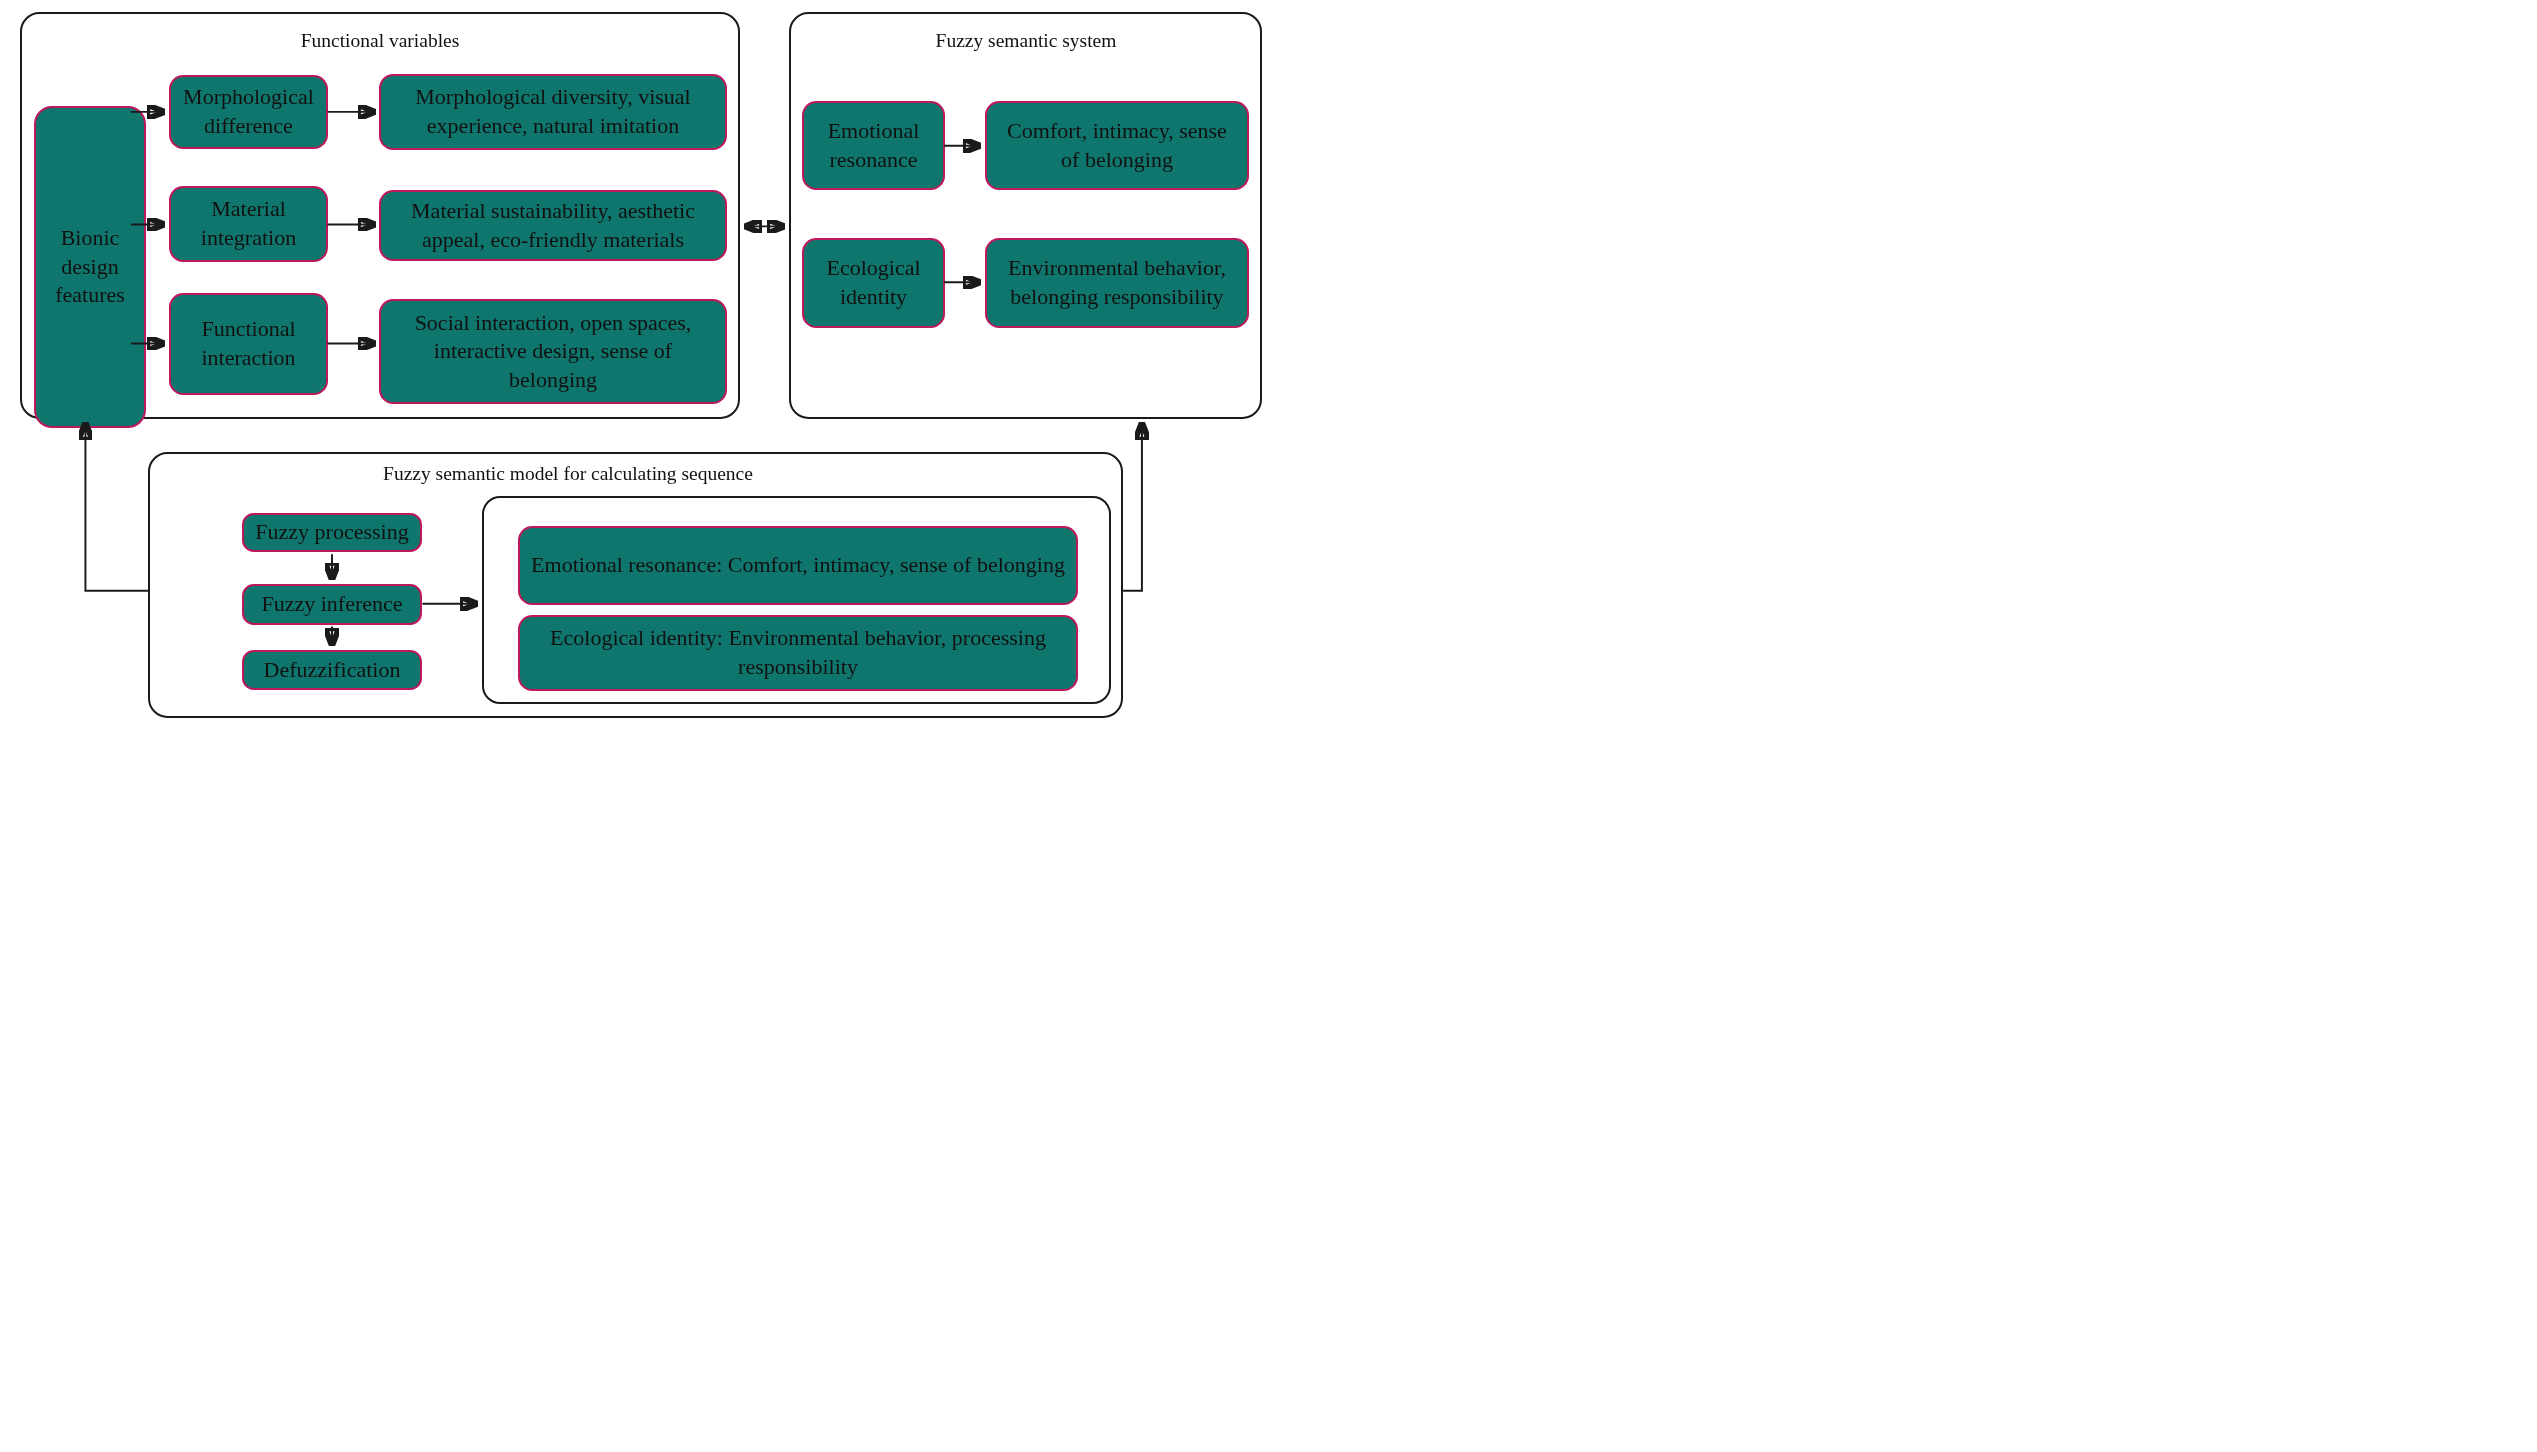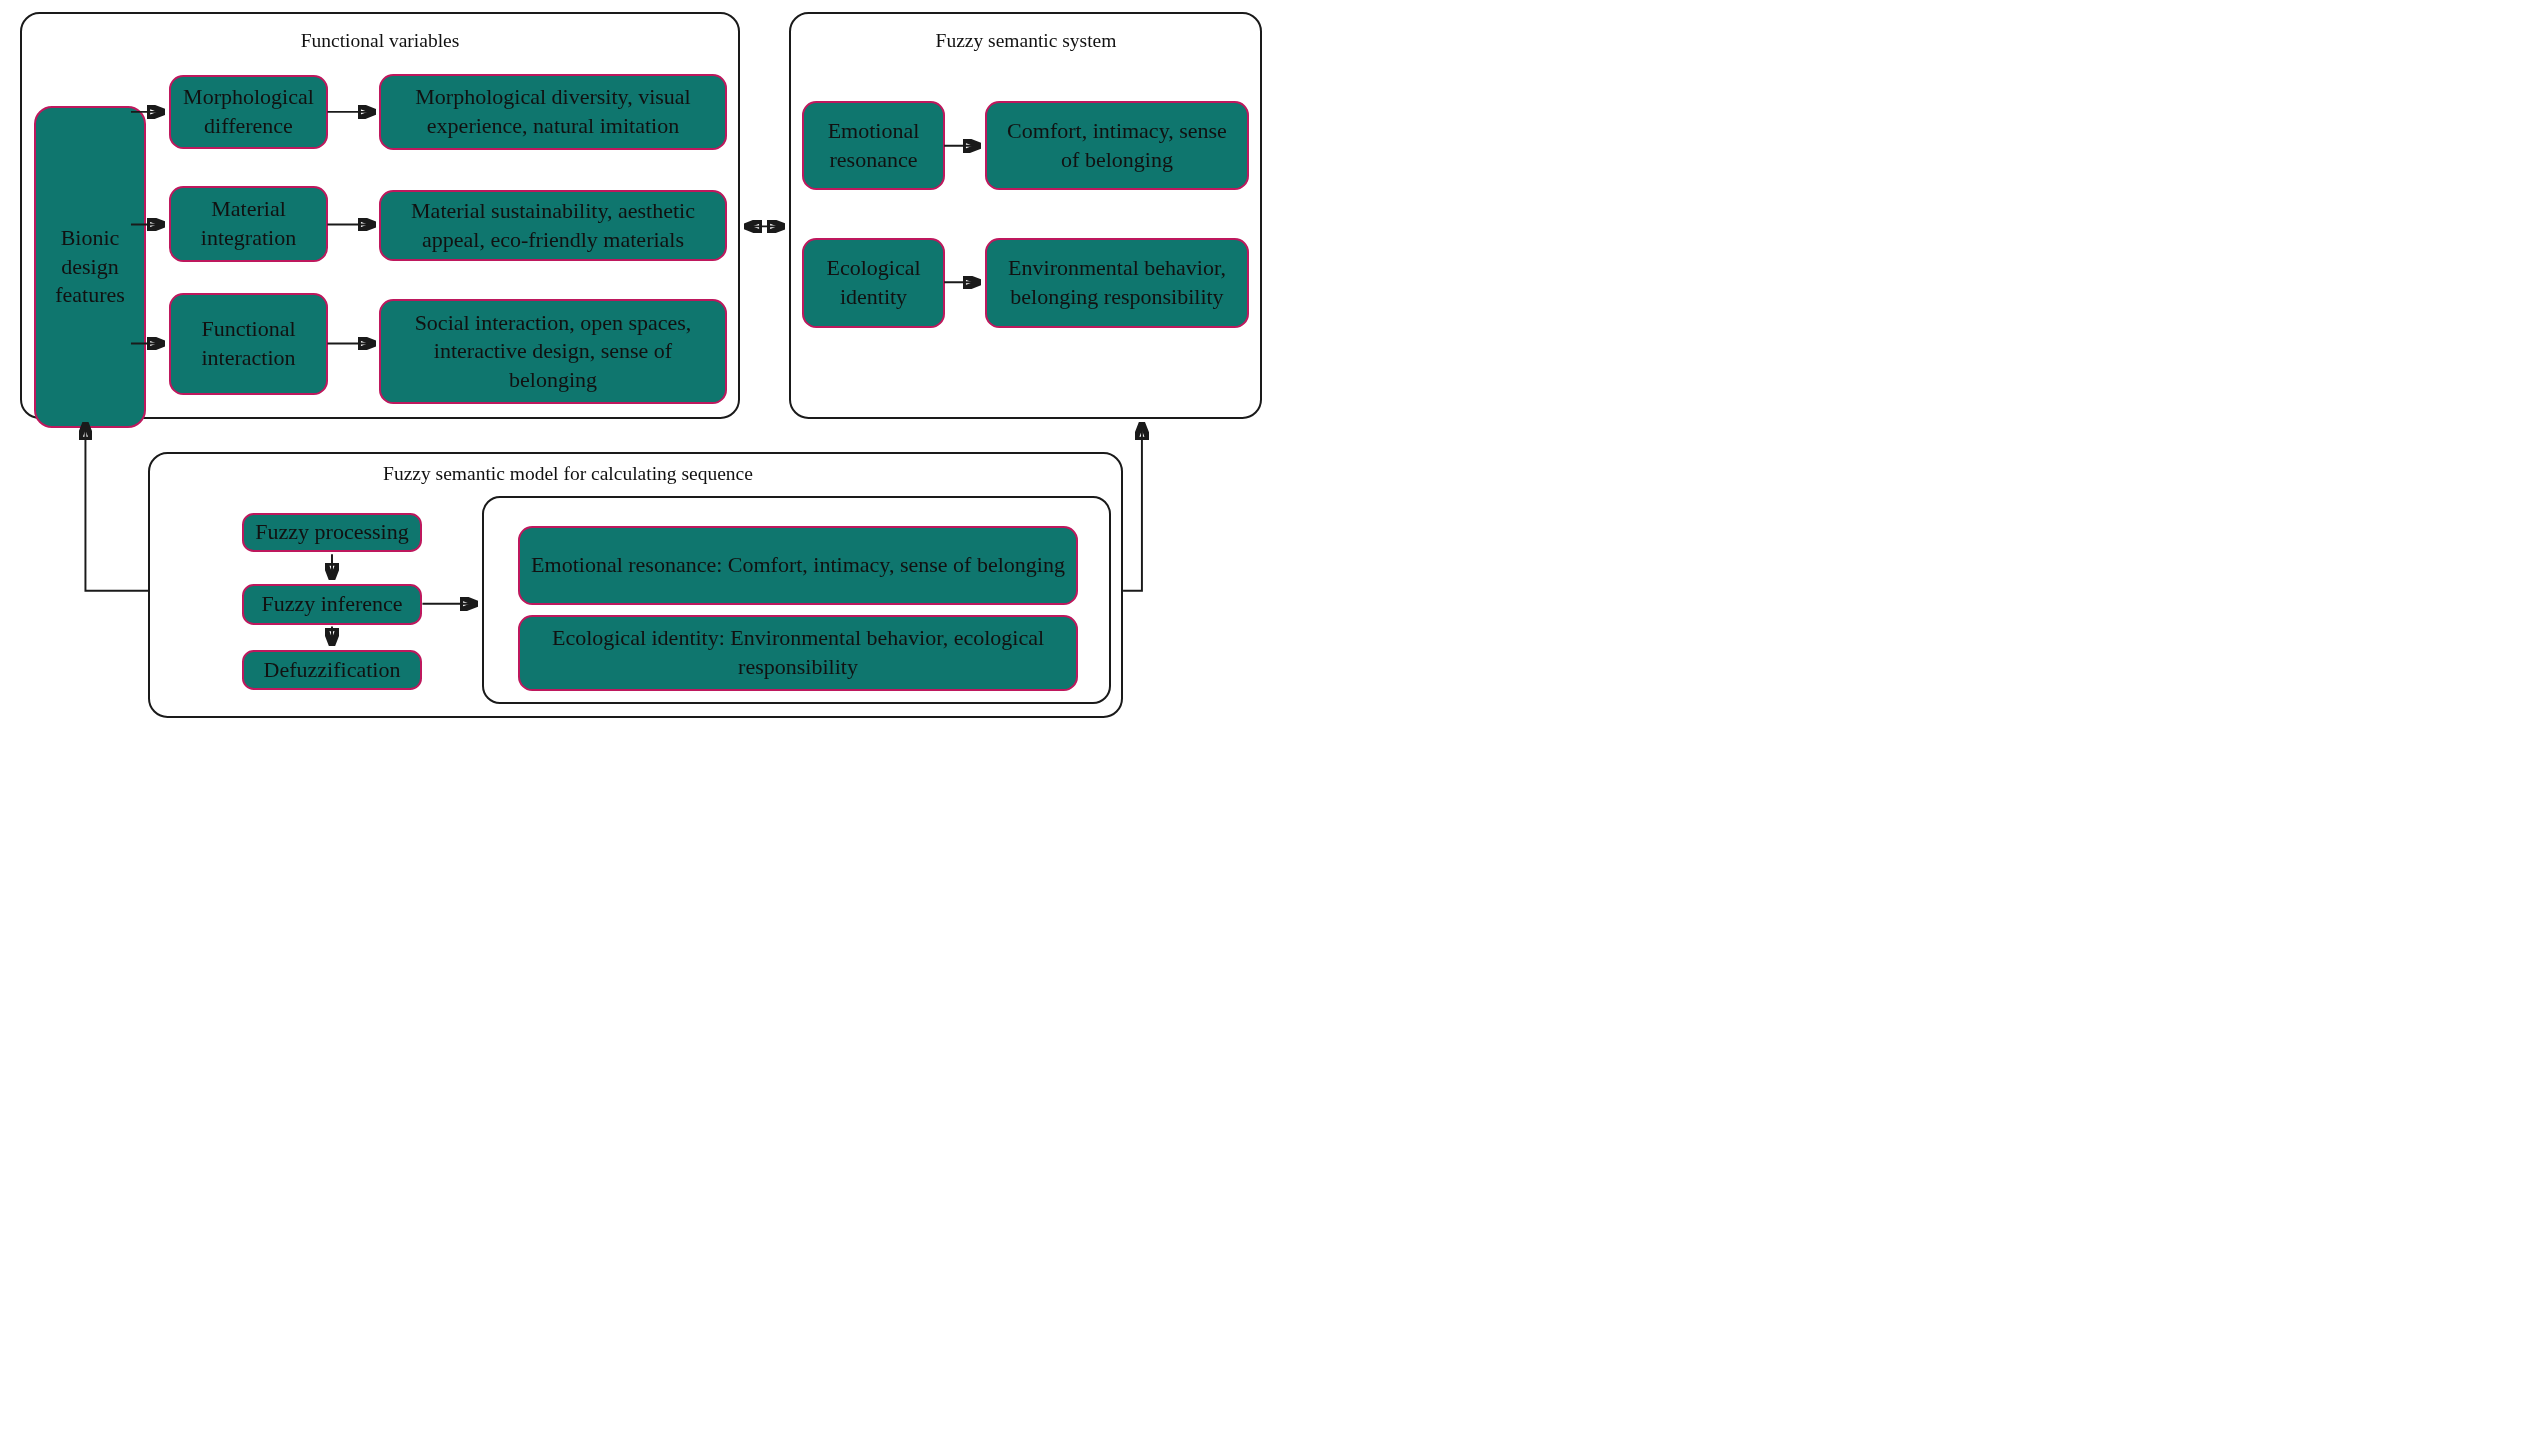--- a/index.html
+++ b/index.html
@@ -95,21 +95,21 @@
   <div class="box" style="left:985px; top:101px; width:264px; height:89px;">Comfort, intimacy, sense of belonging</div>
   <div class="box" style="left:802px; top:238px; width:143px; height:90px;">Ecological identity</div>
   <div class="box" style="left:985px; top:238px; width:264px; height:90px;">Environmental behavior, belonging responsibility</div>
 
   <div class="box" style="left:242px; top:513px; width:180px; height:39px; border-radius:11.7px;">Fuzzy processing</div>
   <div class="box" style="left:242px; top:584px; width:180px; height:41px; border-radius:11.7px;">Fuzzy inference</div>
   <div class="box" style="left:242px; top:650px; width:180px; height:40px; border-radius:11.7px;">Defuzzification</div>
 
   <div class="group-box" style="left:482px; top:496px; width:629px; height:208px;"></div>
   <div class="box" style="left:518px; top:526px; width:560px; height:79px;">Emotional resonance: Comfort, intimacy, sense of belonging</div>
-  <div class="box" style="left:518px; top:615px; width:560px; height:76px;">Ecological identity: Environmental behavior, ecological responsibility</div>
+  <div class="box" style="left:518px; top:615px; width:560px; height:76px;">Ecological identity: Environmental behavior, processing responsibility</div>
 
   <svg id="connector-layer" viewBox="0 0 1950 1116" xmlns="http://www.w3.org/2000/svg">
     <defs>
       <marker id="ah" markerWidth="9" markerHeight="7" refX="8" refY="3.5" orient="auto" markerUnits="strokeWidth">
         <path d="M0,0 L9,3.5 L0,7 z" fill="#1a1a1a" stroke="none"></path>
       </marker>
       <marker id="ahs" markerWidth="9" markerHeight="7" refX="1" refY="3.5" orient="auto" markerUnits="strokeWidth">
         <path d="M9,0 L0,3.5 L9,7 z" fill="#1a1a1a" stroke="none"></path>
       </marker>
     </defs>

